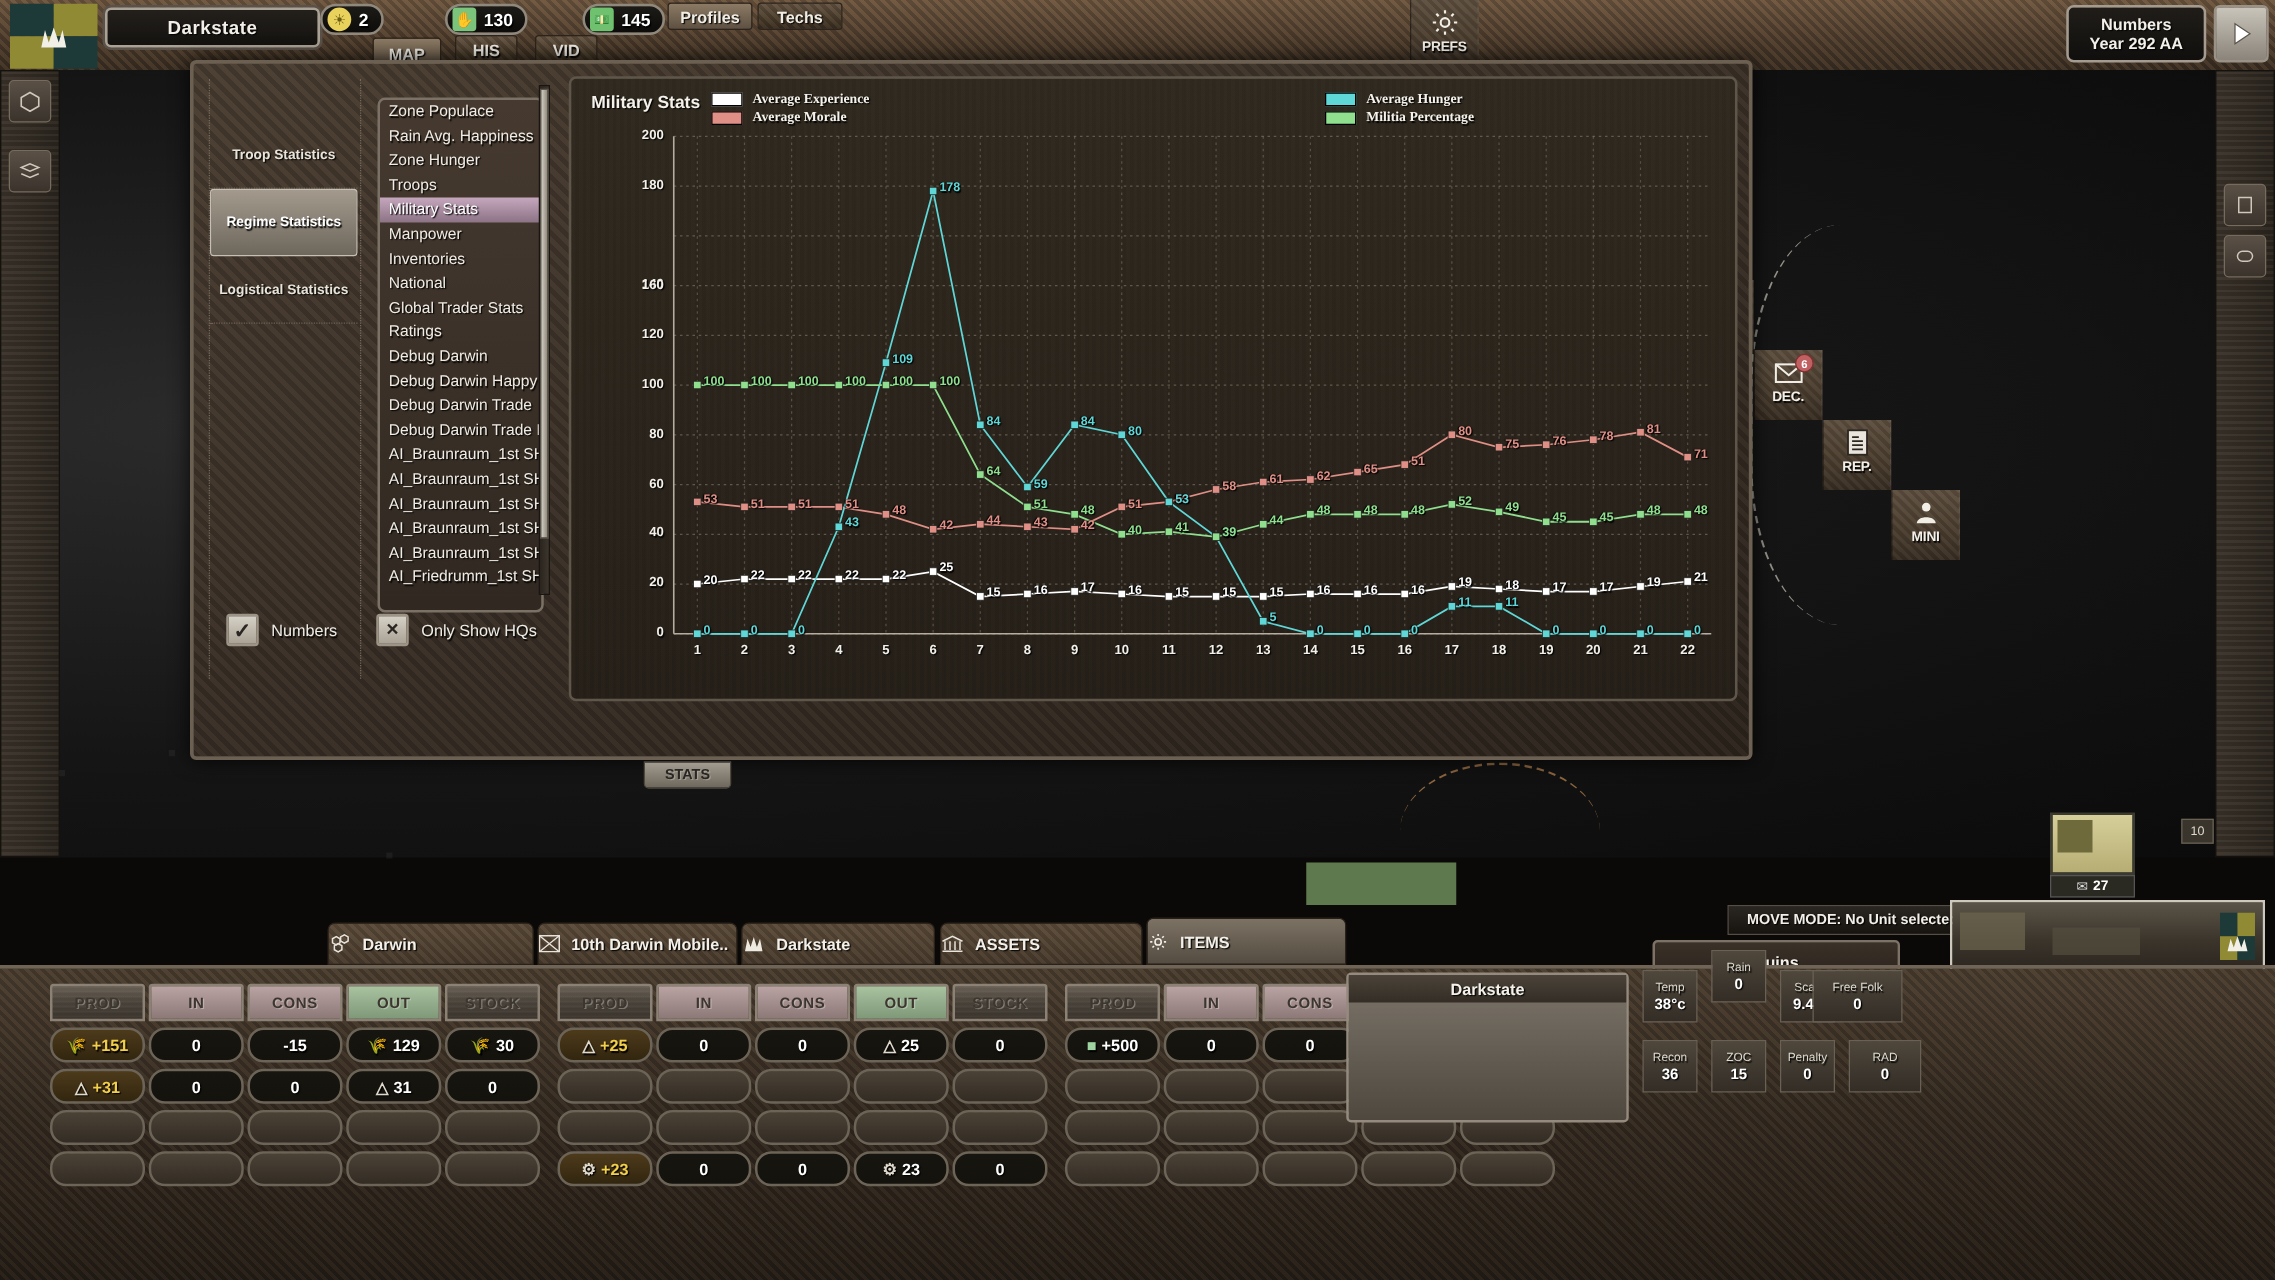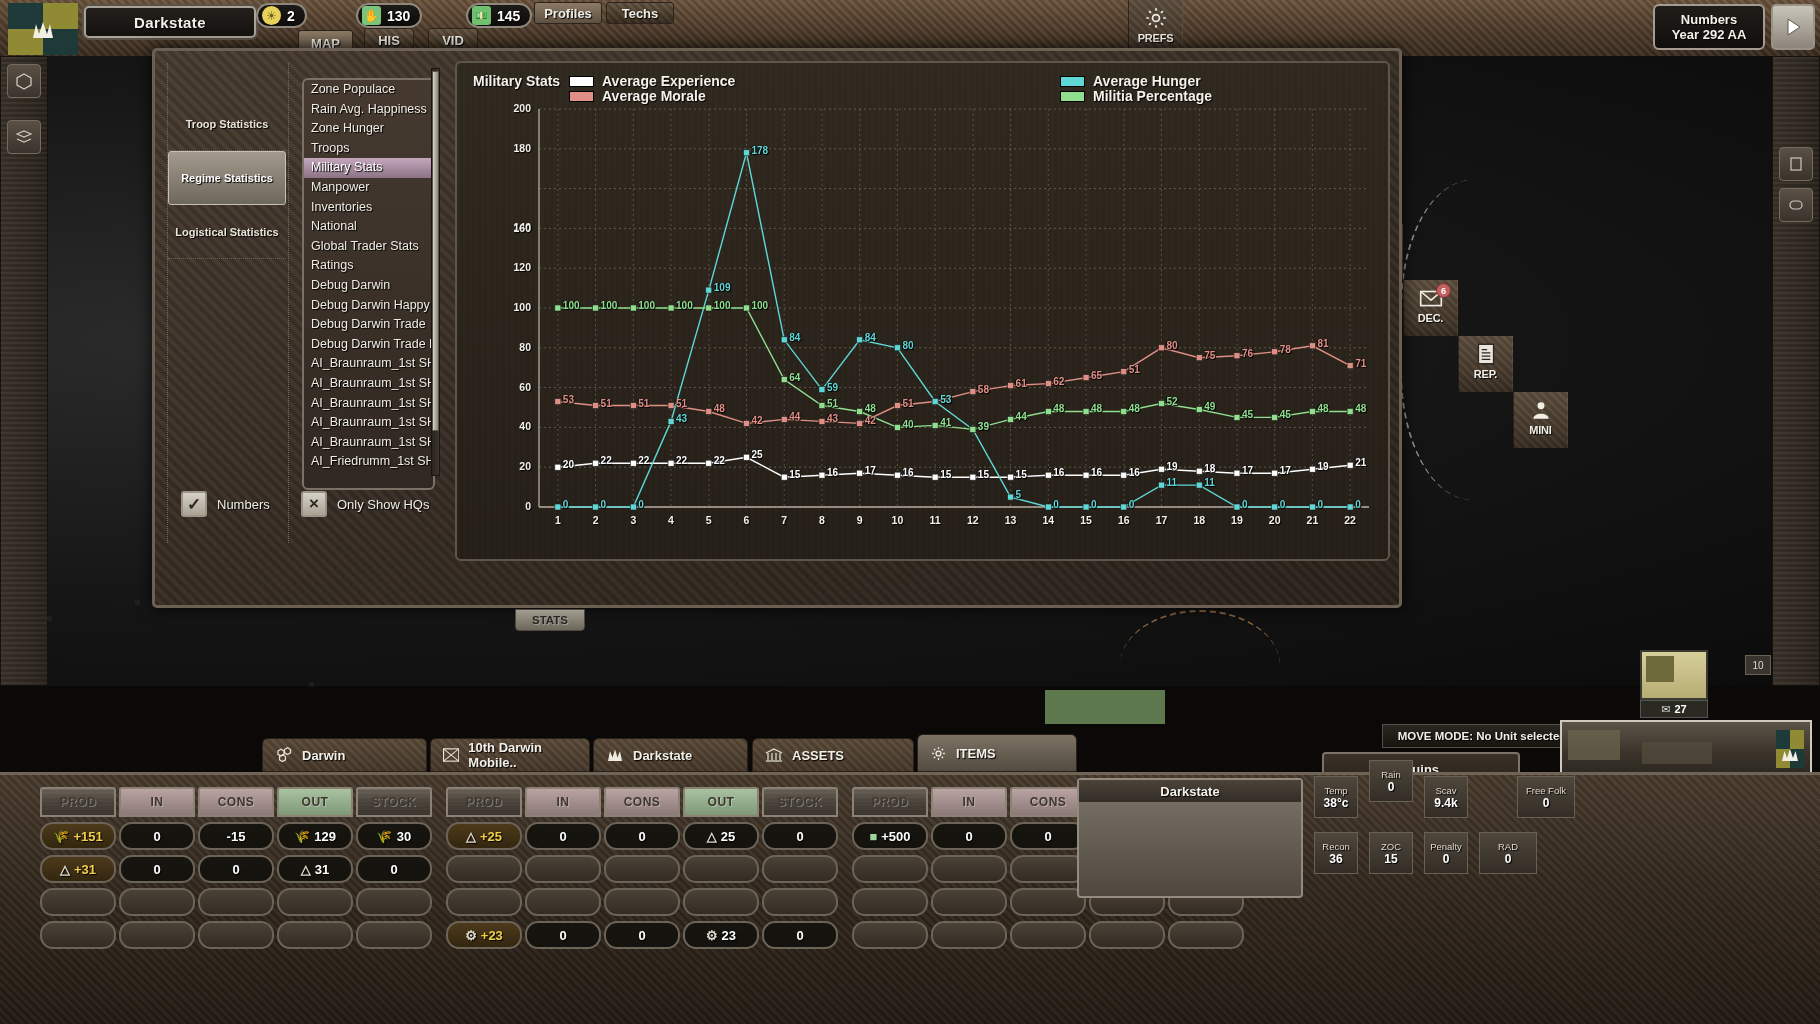--- a/index.html
+++ b/index.html
@@ -148,21 +148,21 @@
     left:300px; top:10px; width:935px; height:500px;
     border:2px solid #5f564a; border-radius:6px;
     background:
       repeating-linear-gradient(90deg, rgba(255,255,255,.008) 0 3px, rgba(0,0,0,.02) 3px 6px),
       linear-gradient(180deg,#30291f 0%,#251f18 100%);
   }
   #charttitle { position:absolute; left:16px; top:10px; font-size:14px; font-weight:bold;
     color:#f4f1ea; text-shadow:1px 1px 1px #000; }
   .legend-item { position:absolute; display:flex; align-items:center; gap:8px; }
   .legend-sw { width:25px; height:11px; border:1px solid #000; }
-  .legend-lb { font-size:14px; font-weight:bold; color:#f5f2eb; text-shadow:1px 1px 1px #000; }
+  .legend-lb { font-size:11px; font-weight:bold; color:#f5f2eb; text-shadow:1px 1px 1px #000;font-family:Liberation Serif, serif; }
   #plot { position:absolute; left:56px; top:40px; width:862px; height:432px; }
   .ylabel { position:absolute; font-size:10.5px; font-weight:bold; color:#f3f0e9;
     text-shadow:1px 1px 1px #000; text-align:right; width:28px; }
   .xlabel { position:absolute; font-size:10.5px; font-weight:bold; color:#f3f0e9;
     text-shadow:1px 1px 1px #000; text-align:center; width:22px; }
   .dlabel { position:absolute; font-size:10px; font-weight:bold; text-shadow:1px 1px 1px #000,
     -1px 0 1px #000; white-space:nowrap; }
   #statswin .wintab {
     position:absolute; left:360px; top:558px; width:70px; height:22px;
     background:linear-gradient(180deg,#a39c90,#6d675c); border:1px solid #4e483f;
@@ -181,21 +181,21 @@
   #minimap { right:8px; top:720px; width:252px; height:60px; border:2px solid #cfc9bd;
     background:linear-gradient(180deg,#4a443a,#2a2620); }
 
   
   .btab {
     position:absolute; height:34px; border:1px solid #2a221a; border-radius:6px 6px 0 0;
     background:
       repeating-linear-gradient(45deg, rgba(0,0,0,.10) 0 3px, rgba(255,255,255,.03) 3px 6px),
       linear-gradient(180deg,#5b4a38,#40332616);
     background-color:#473a2c;
-    display:flex; align-items:center; gap:9px; padding-left:12px; cursor:pointer;
+    display:flex; align-items:center; gap:9px; cursor:pointer;
   }
   .btab.sel { background:linear-gradient(180deg,#7c7264,#544c41); }
   .btab .lbl { font-size:13px; font-weight:bold; color:#f3f0e9; text-shadow:1px 1px 1px #000; }
 
   
   #hud { left:0; top:772px; width:1820px; height:252px;
     background:
       repeating-linear-gradient(45deg, rgba(0,0,0,.14) 0 3px, rgba(170,140,110,.05) 3px 6px),
       linear-gradient(180deg,#4b3e30 0%,#352b21 45%,#241d16 100%);
     border-top:3px solid #6f6455; }
@@ -957,21 +957,21 @@
   <span class="sv">38°c</span>
   </div>
 <div class="statcell abs" style="left:1369px;top:760px">
   <span class="sl">Rain</span>
   <span class="sv">0</span>
   </div>
 <div class="statcell abs" style="left:1424px;top:776px">
   <span class="sl">Scav</span>
   <span class="sv">9.4k</span>
   </div>
-<div class="statcell abs" style="left:1517px;top:776px;width:58px">
+<div class="statcell abs" style="left:1450px;top:776px;width:72px">
   <span class="sl">Free Folk</span>
   <span class="sv">0</span>
   </div>
 <div class="statcell abs" style="left:1314px;top:832px">
   <span class="sl">Recon</span>
   <span class="sv">36</span>
   </div>
 <div class="statcell abs" style="left:1369px;top:832px">
   <span class="sl">ZOC</span>
   <span class="sv">15</span>

